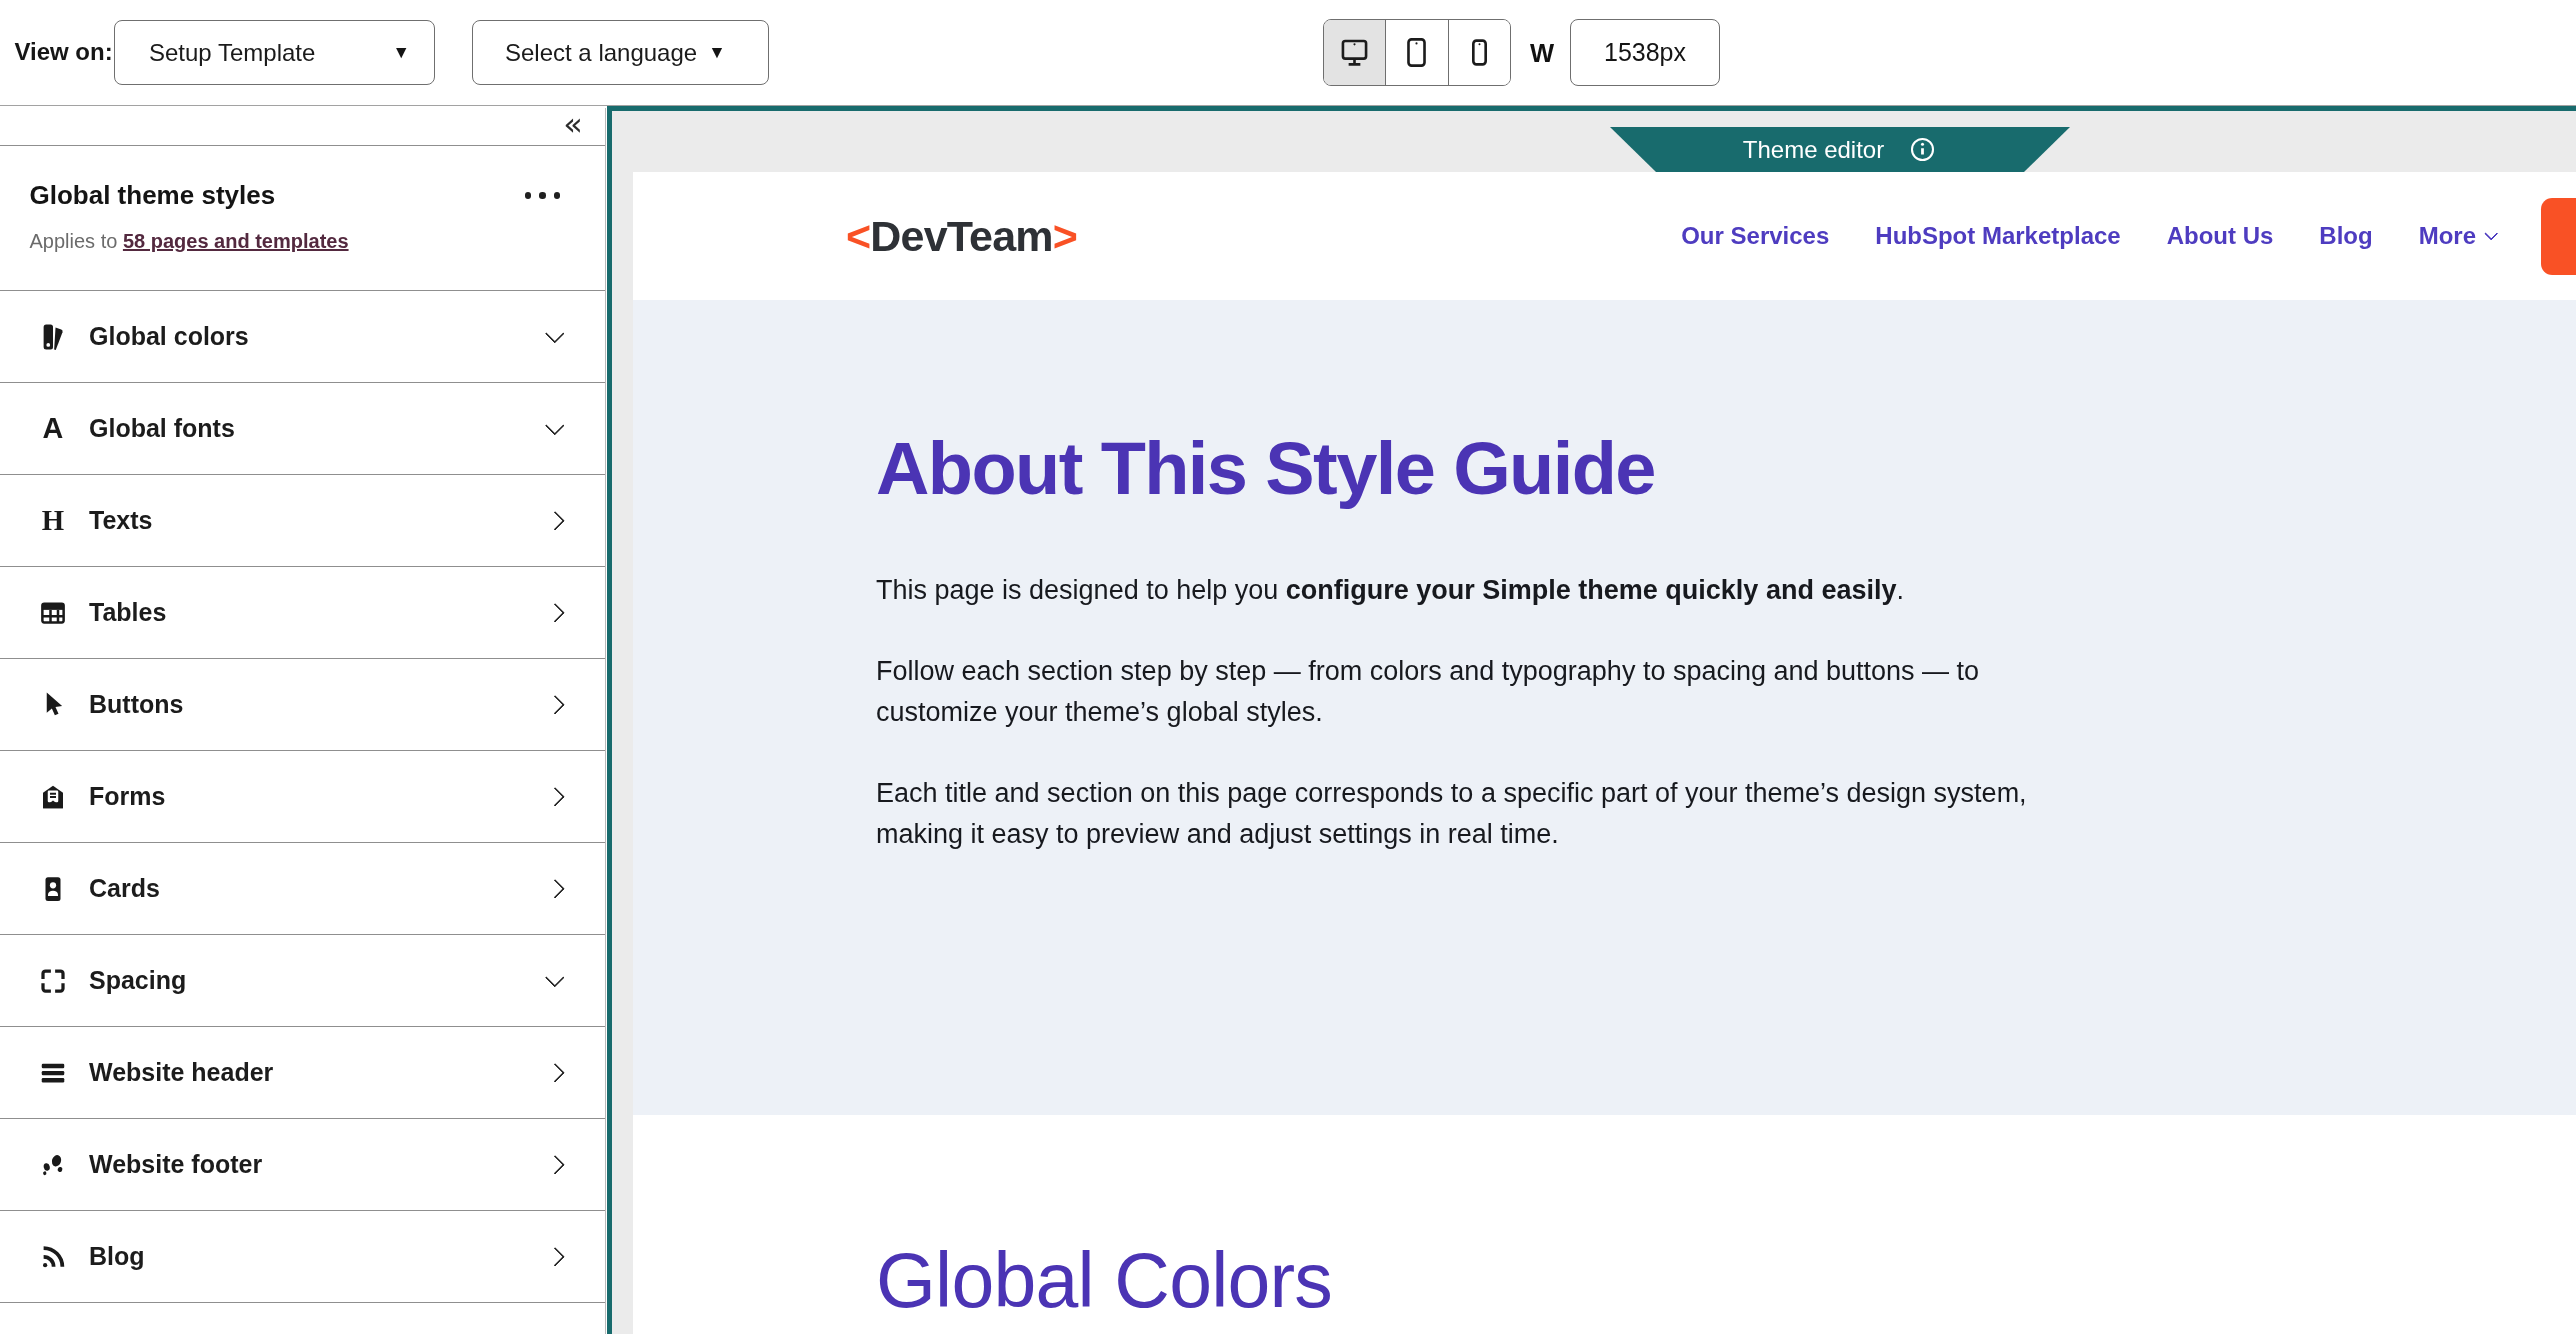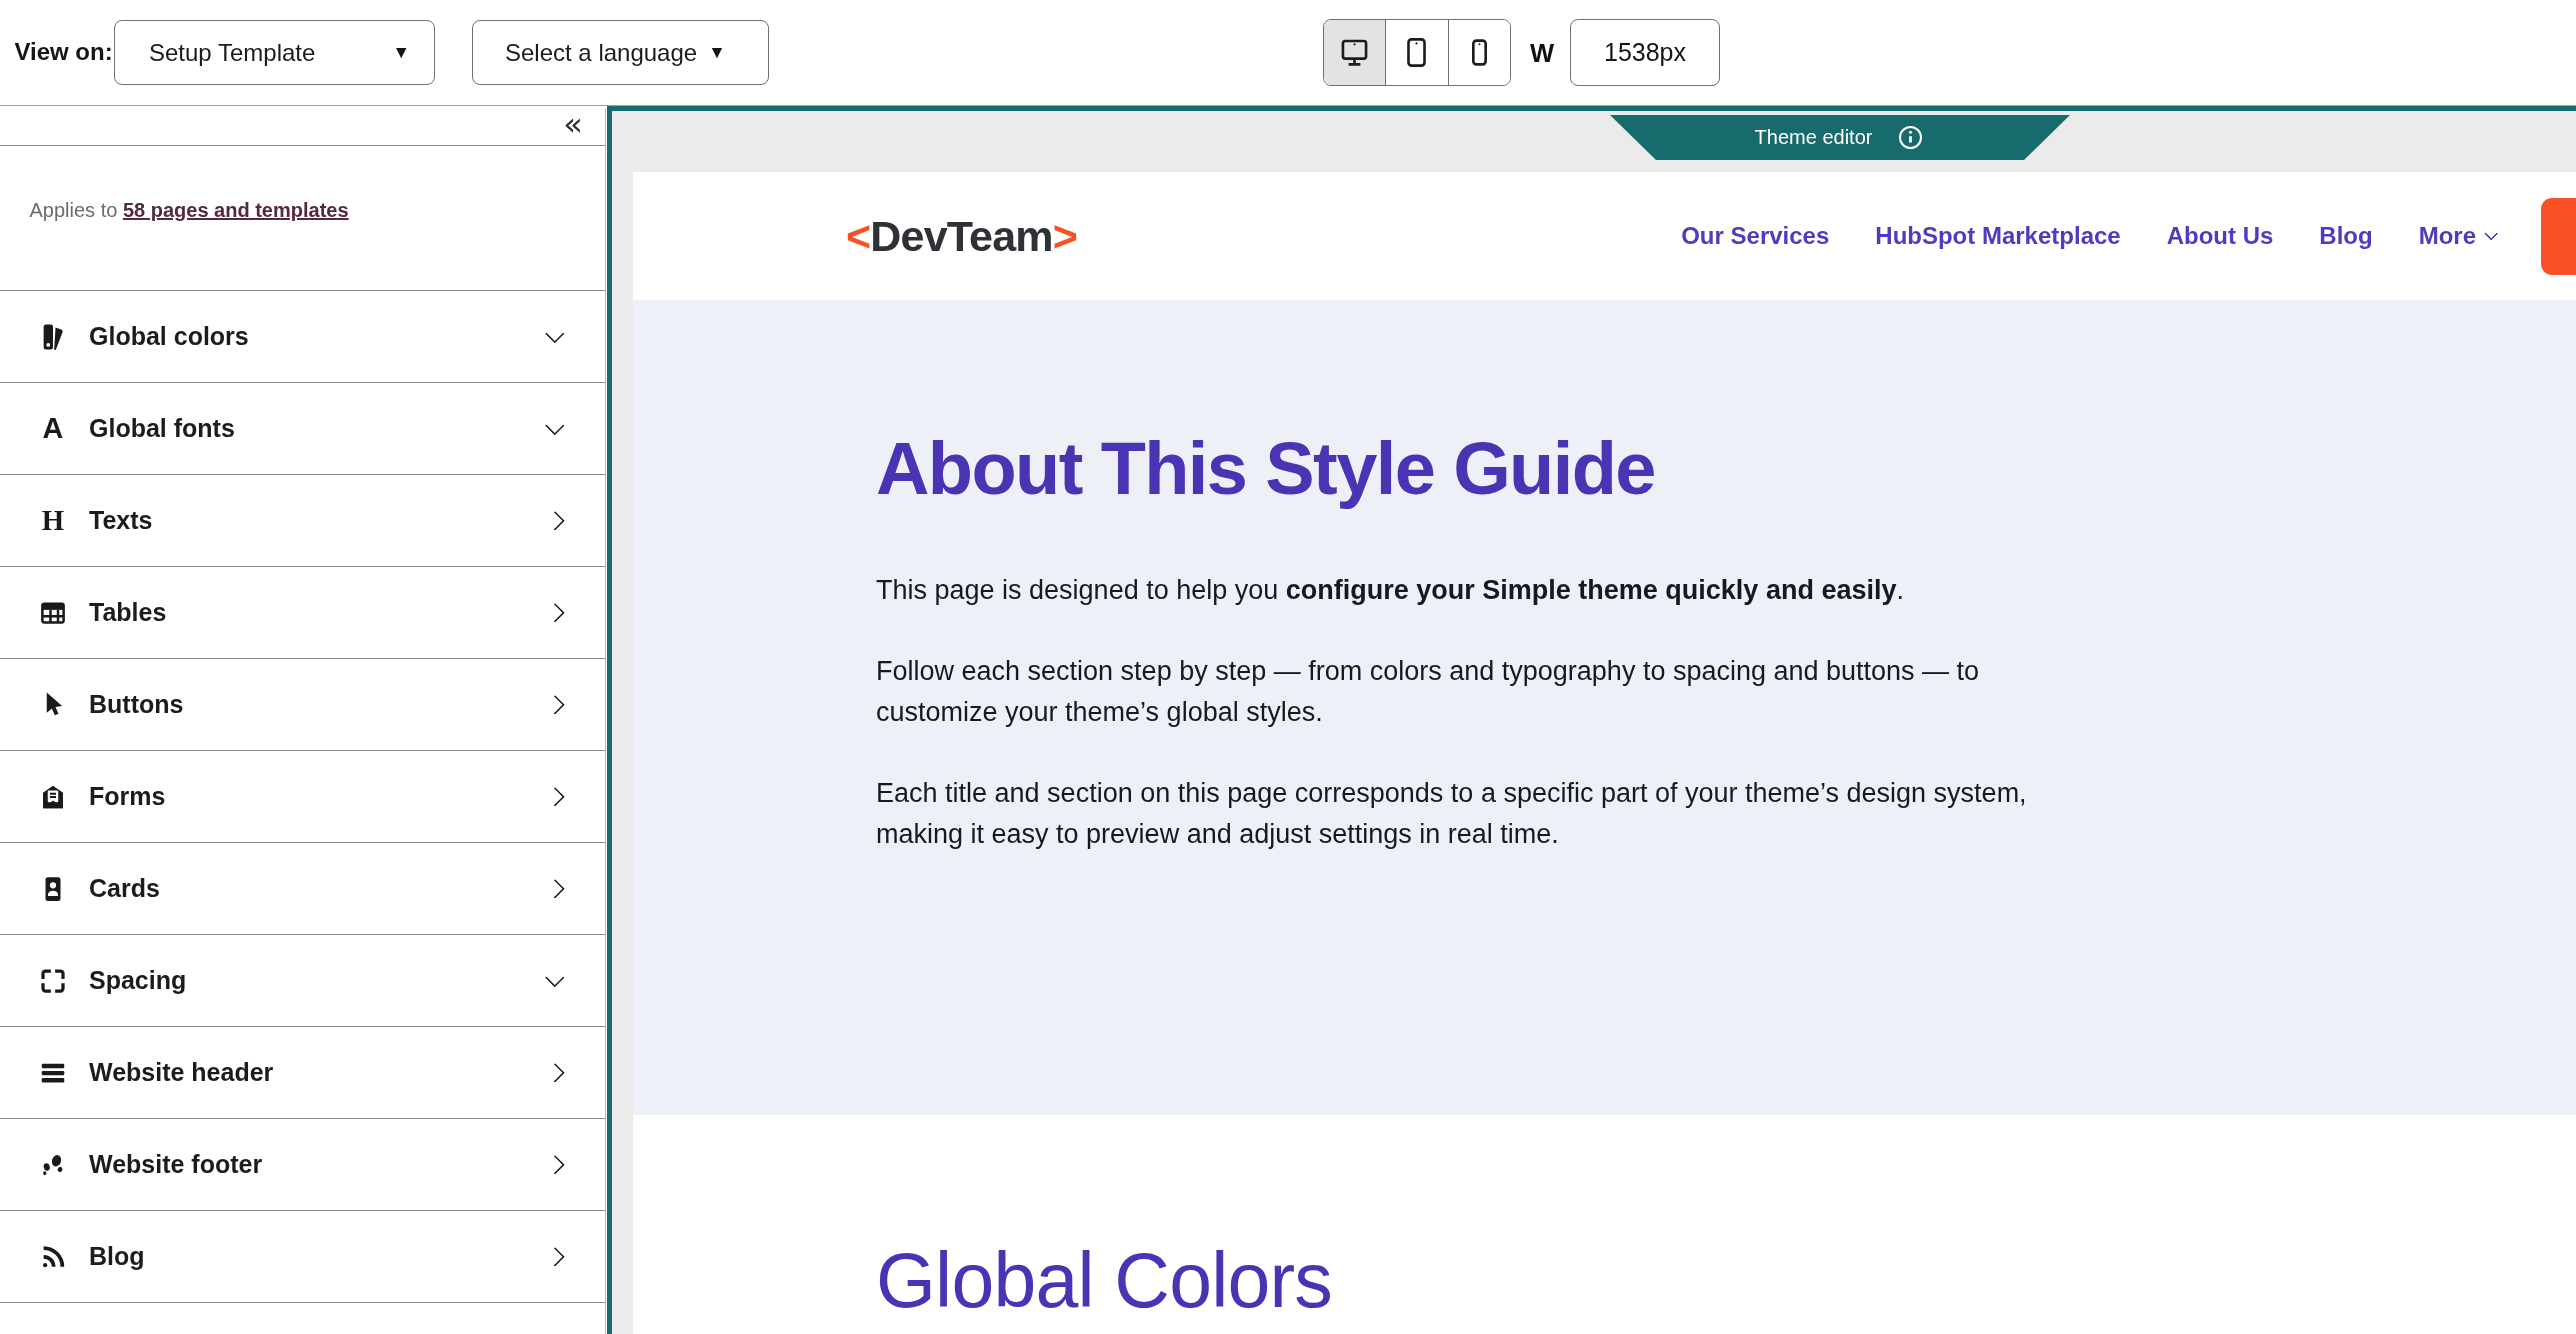--- a/index.html
+++ b/index.html
@@ -47,24 +47,24 @@
   .row-label { font-size: 25px; font-weight: 700; color: #1c1c1c; }
   .row-chevron { margin-left: auto; width: 13.6px; height: 13.6px; border-right: 2.4px solid #262626;
     border-bottom: 2.4px solid #262626; border-radius: 0.8px; }
   .chev-right { transform: rotate(-45deg); }
   .chev-down  { transform: rotate(45deg) translate(-2.4px,-2.4px); }
 
   
   .preview { position: absolute; left: 607px; top: 106px; width: 1969px; height: 1228px;
     border-left: 5.6px solid var(--teal); border-top: 5.6px solid var(--teal);
     background: var(--preview-bg); overflow: hidden; }
-  .editor-tab { position: absolute; left: 998px; top: 4px; width: 460px; height: 45px;
+  .editor-tab { position: absolute; left: 998px; top: 16px; width: 460px; height: 45px;
     background: var(--teal); clip-path: polygon(0 0, 100% 0, calc(100% - 46px) 100%, 46px 100%);
     display: flex; align-items: center; justify-content: center; gap: 24px;
-    color: #fff; font-size: 20px; z-index: 5; }
+    color: #fff; font-size: 24px; z-index: 5; }
   .editor-tab svg { width: 29px; height: 29px; cursor: pointer; }
 
   .site { position: absolute; left: 21px; top: 61px; right: 0; bottom: 0; overflow: hidden;
     display: flex; flex-direction: column; }
   .site-header { height: 128px; flex: 0 0 128px; background: #fff; display: flex; align-items: center;
     padding-left: 213px; }
   .logo { font-size: 43px; font-weight: 700; letter-spacing: -0.8px; color: #2e3136; cursor: pointer; white-space: nowrap; }
   .logo .bracket { color: var(--orange); font-weight: 800; }
   .site-nav { margin-left: auto; display: flex; gap: 46px; }
   .nav-link { font-size: 24px; font-weight: 600; color: var(--nav-purple); text-decoration: none;
@@ -132,20 +132,28 @@
   <div class="width-input">
     <span>1538px</span>
   </div>
 </div>
 
 <div class="sidebar">
   <div class="collapse-bar">
     <span class="collapse-icon">«</span>
   </div>
   <div class="sb-header">
+    <div class="sb-title-row">
+      <span class="sb-title">Global theme styles</span>
+      <span class="dots">
+          <i></i>
+          <i></i>
+          <i></i>
+        </span>
+    </div>
     <div class="sb-applies">
       <span>Applies to</span>
       <a class="applies-link">58 pages and templates</a>
     </div>
   </div>
   <div id="sidebar-items">
   <div class="sidebar-row">
     <span class="row-icon">
           <svg viewBox="0 0 24 24">
             <rect x="4.5" y="2" width="7.5" height="20" rx="2" fill="#1a1a1a"></rect>

